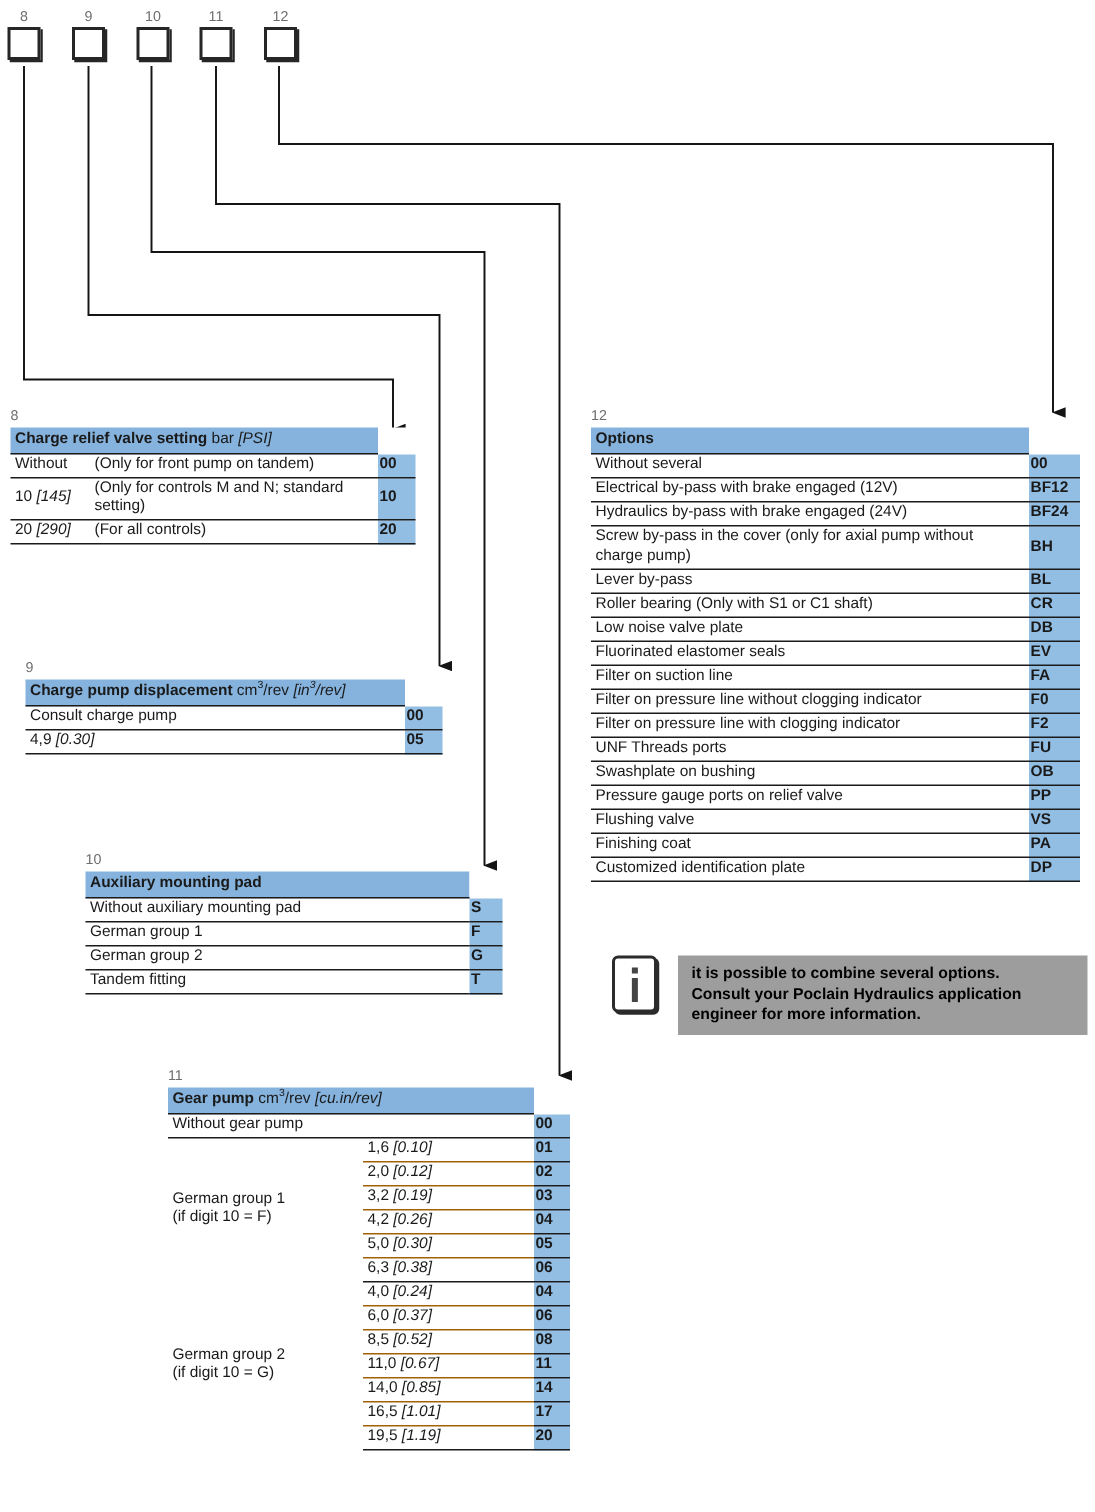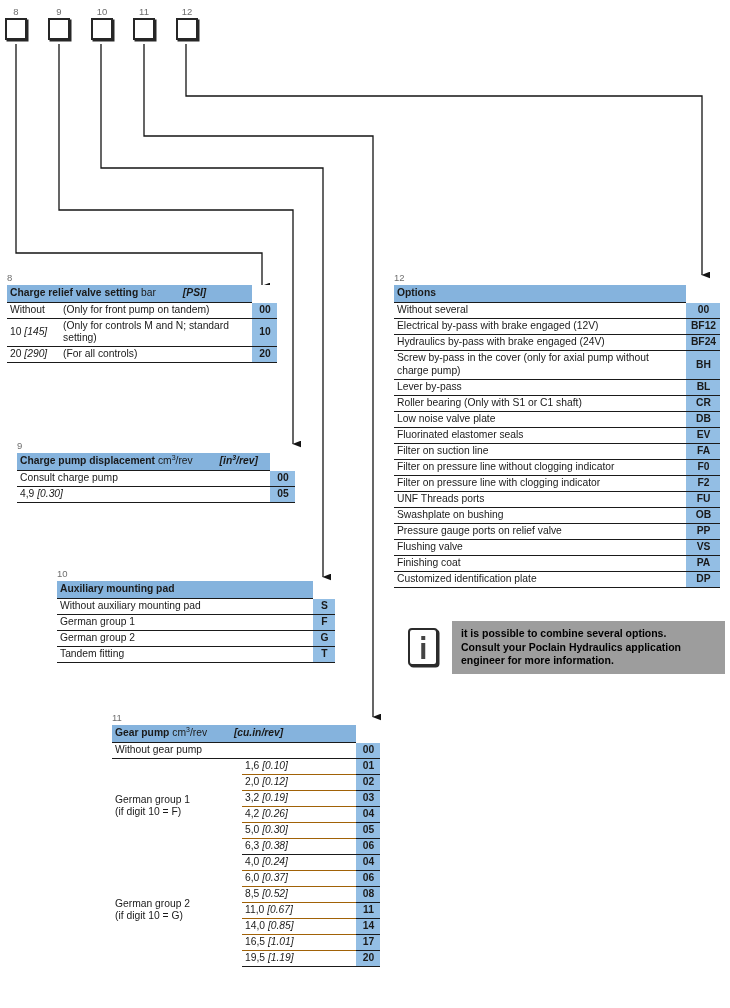--- a/index.html
+++ b/index.html
@@ -62,41 +62,41 @@
     background: #ffffff;
   }
   table.spec tr.header td {
     background: #85b3dd;
     border-bottom: 1.4px solid #1a1a1a;
     font-weight: bold;
     padding-top: 2px;
     padding-bottom: 3px;
   }
   table.spec tr.header td .unit { font-weight: normal; }
-  table.spec tr.header td .unit-it { font-weight: bold; font-style: italic; margin-left: 24px; }
+  table.spec tr.header td .unit-it { font-weight: normal; font-style: italic; }
   table.spec td.code {
     background: #93bee4;
     font-weight: bold;
-    text-align: center;
+    text-align: left;
     border-bottom: 1.4px solid #1a1a1a;
     border-left: none;
     padding-left: 1px; padding-right: 0;
   }
   table.spec tr.header td.code { background: #85b3dd; border-bottom: 1.4px solid #1a1a1a; }
   table.spec tr.header td.code.blank { background: #ffffff; border-bottom: none; }
   table.spec td.thin { border-bottom: 1px solid #a16207; }
   table.spec td.nob { border-bottom: none; }
   .it { font-style: italic; }
   sup.ex { font-size: 7px; vertical-align: super; line-height: 0; }
 
   
   #info-note {
     position: absolute;
-    left: 408px; top: 621px;
-    display: flex; align-items: center;
+    left: 408px; top: 637px;
+    display: flex; align-items: flex-start;
   }
   #info-icon {
     width: 30px; height: 38px;
     border: 2px solid #2b2b2b;
     border-radius: 4px;
     background: #ffffff;
     box-shadow: 1.5px 1.5px 0 0 #2b2b2b;
     position: relative;
     flex: none;
   }

